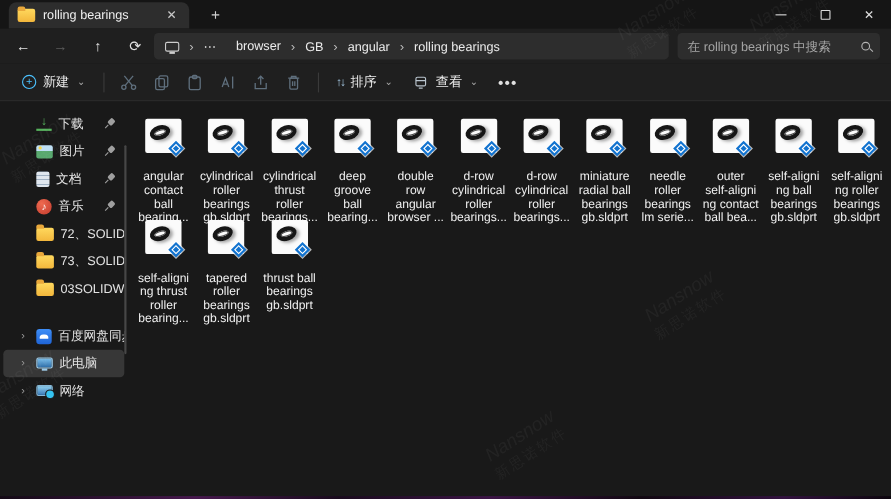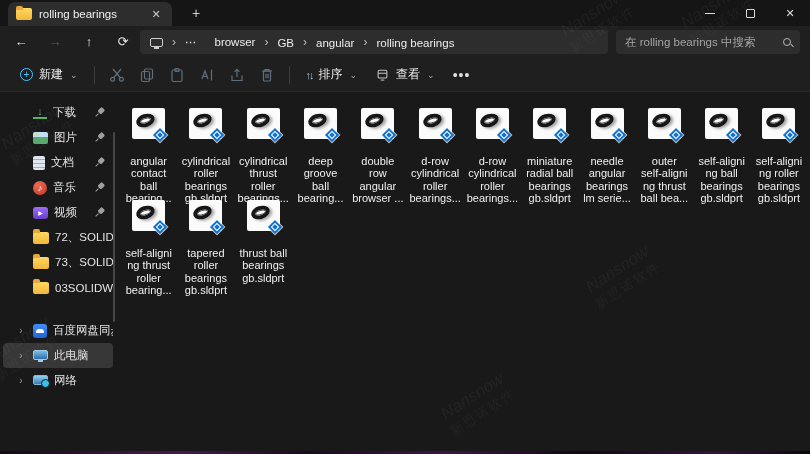--- a/index.html
+++ b/index.html
@@ -293,26 +293,20 @@
         <span class="pin-icon visible"></span>
       </div>
 
       <div class="side-item">
         <span class="tree-gap"></span>
         <span class="sicon ic-music">♪</span>
         <span class="slabel">音乐</span>
         <span class="pin-icon visible"></span>
       </div>
 
-      <div class="side-item">
-        <span class="tree-gap"></span>
-        <span class="sicon ic-video">▶</span>
-        <span class="slabel">视频</span>
-        <span class="pin-icon visible"></span>
-      </div>
 
       <div class="side-item">
         <span class="tree-gap"></span>
         <span class="sicon folder-ic"></span>
         <span class="slabel">72、SOLIDWO</span>
 
       </div>
 
       <div class="side-item">
         <span class="tree-gap"></span>
@@ -444,33 +438,33 @@
 bearings
 gb.sldprt</div>
       </div>
 
       <div class="file-item">
         <div class="thumb">
           <span class="bearing"></span>
           <span class="swbadge"></span>
         </div>
         <div class="fname">needle
-angular
+roller
 bearings
 lm serie...</div>
       </div>
 
       <div class="file-item">
         <div class="thumb">
           <span class="bearing"></span>
           <span class="swbadge"></span>
         </div>
         <div class="fname">outer
 self-aligni
-ng thrust
+ng contact
 ball bea...</div>
       </div>
 
       <div class="file-item">
         <div class="thumb">
           <span class="bearing"></span>
           <span class="swbadge"></span>
         </div>
         <div class="fname">self-aligni
 ng ball

